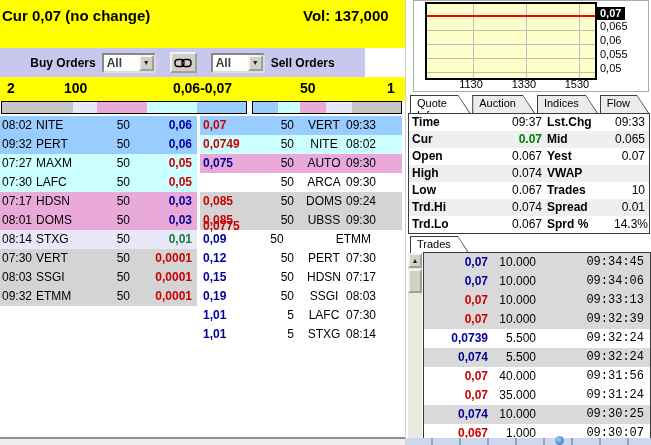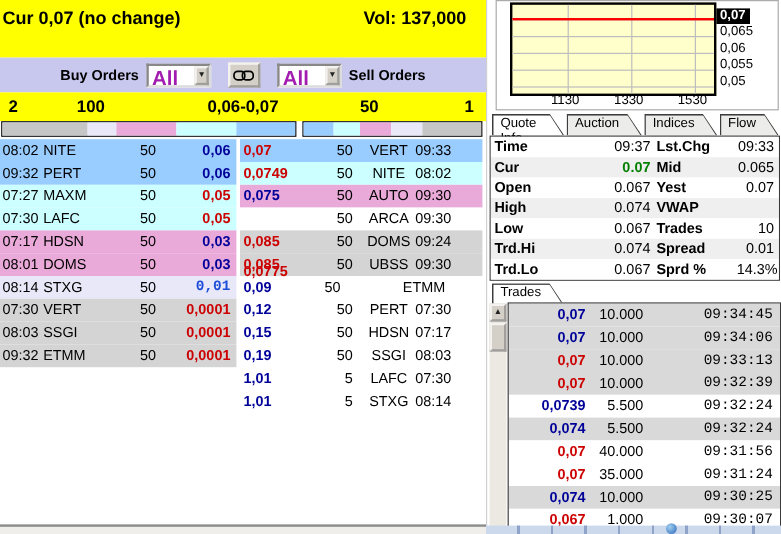--- a/index.html
+++ b/index.html
@@ -6,25 +6,25 @@
   html,body { width:651px; height:445px; overflow:hidden; background:#fff;
               font-family:"Liberation Sans","DejaVu Sans",sans-serif; }
   .app { position:relative; width:651px; height:445px; background:#fff; overflow:hidden; }
 
   
   .left { position:absolute; left:0; top:0; width:405px; height:445px; }
   .yellow-header { position:absolute; left:0; top:0; width:478px; height:48px; background:#ffff00; }
   .cur-text { position:absolute; left:2px; top:7px; font-size:15px; font-weight:bold; color:#000; }
   .vol-text { position:absolute; left:303px; top:7px; font-size:15px; font-weight:bold; color:#000; }
 
-  .toolbar { position:absolute; left:0; top:48px; width:405px; height:29px; background:#c8c8ee;
+  .toolbar { position:absolute; left:0; top:48px; width:365px; height:29px; background:#c8c8ee;
              display:flex; align-items:center; justify-content:center; }
   .tb-label { font-size:12px; font-weight:bold; color:#000; }
   .combo { display:flex; width:54px; height:20px; background:#fff; border:2px inset #dcdcdc; margin:0 6px; }
-  .combo-value { flex:1; font-size:17px; font-weight:bold; padding:1px 14px 0 3px; color:#a21caf; }
+  .combo-value { flex:1; font-size:12px; font-weight:bold; padding:1px 14px 0 3px; color:#404040; }
   .combo-btn { width:15px; background:#d4d0c8; border:2px outset #f4f2ee; font-size:7px;
                display:flex; align-items:center; justify-content:center; color:#222; }
   .link-btn { width:27px; height:21px; background:#d4d0c8; border:2px outset #f4f2ee; margin:0 8px;
               display:flex; align-items:center; justify-content:center; }
 
   .stats-row { position:absolute; left:0; top:77px; width:405px; height:24px; background:#ffff00; }
   .stats-row span { position:absolute; top:3px; font-size:14px; font-weight:bold; color:#000; }
   .st-bc { left:7px; } .st-bv { left:64px; } .st-sp { left:0; width:405px; text-align:center; }
   .st-sv { left:300px; } .st-sc { left:387px; }
 
@@ -183,21 +183,21 @@
         <div class="ob-row" style="background: rgb(234, 170, 217);">
           <span class="ob-time">08:01</span>
           <span class="ob-name">DOMS</span>
           <span class="ob-qty">50</span>
           <span class="ob-price" style="color: rgb(0, 0, 153);">0,03</span>
         </div>
         <div class="ob-row" style="background: rgb(232, 232, 248);">
           <span class="ob-time">08:14</span>
           <span class="ob-name">STXG</span>
           <span class="ob-qty">50</span>
-          <span class="ob-price" style="color: #1d4ed8; font-family: Liberation Mono, monospace;">0,01</span>
+          <span class="ob-price" style="color: #15803d;">0,01</span>
         </div>
         <div class="ob-row" style="background: rgb(212, 212, 212);">
           <span class="ob-time">07:30</span>
           <span class="ob-name">VERT</span>
           <span class="ob-qty">50</span>
           <span class="ob-price" style="color: rgb(204, 0, 0);">0,0001</span>
         </div>
         <div class="ob-row" style="background: rgb(212, 212, 212);">
           <span class="ob-time">08:03</span>
           <span class="ob-name">SSGI</span>

